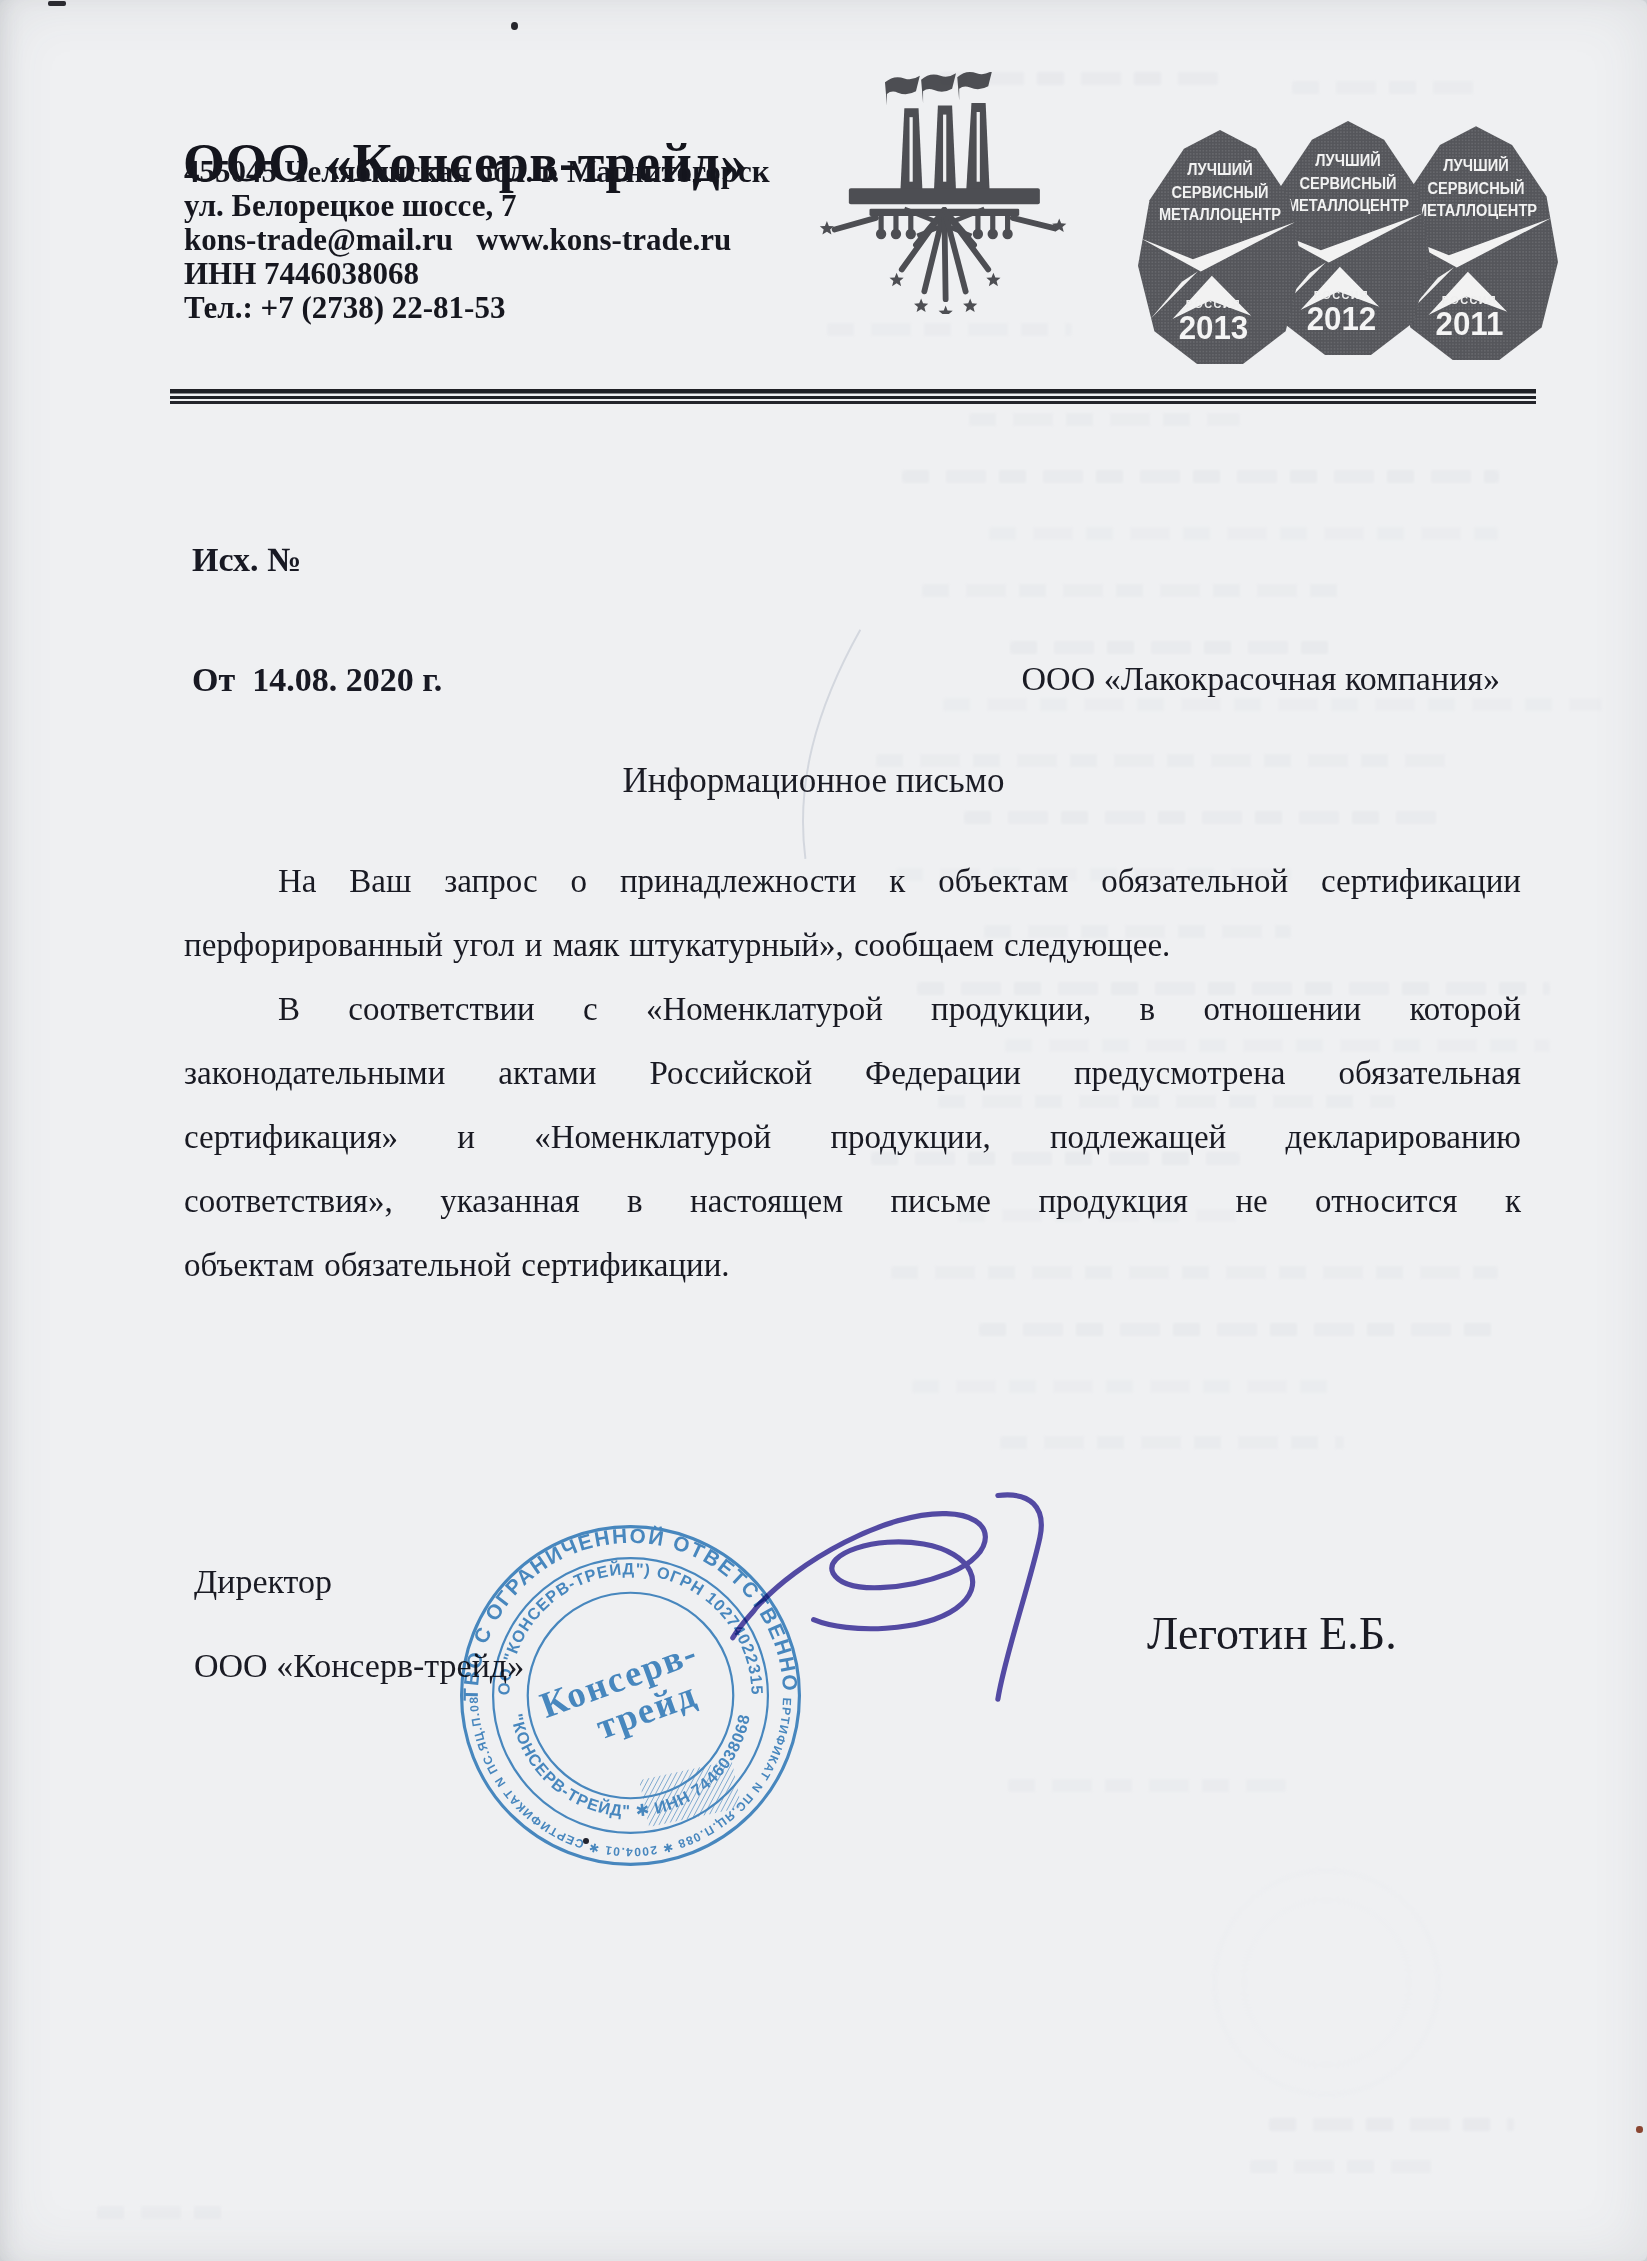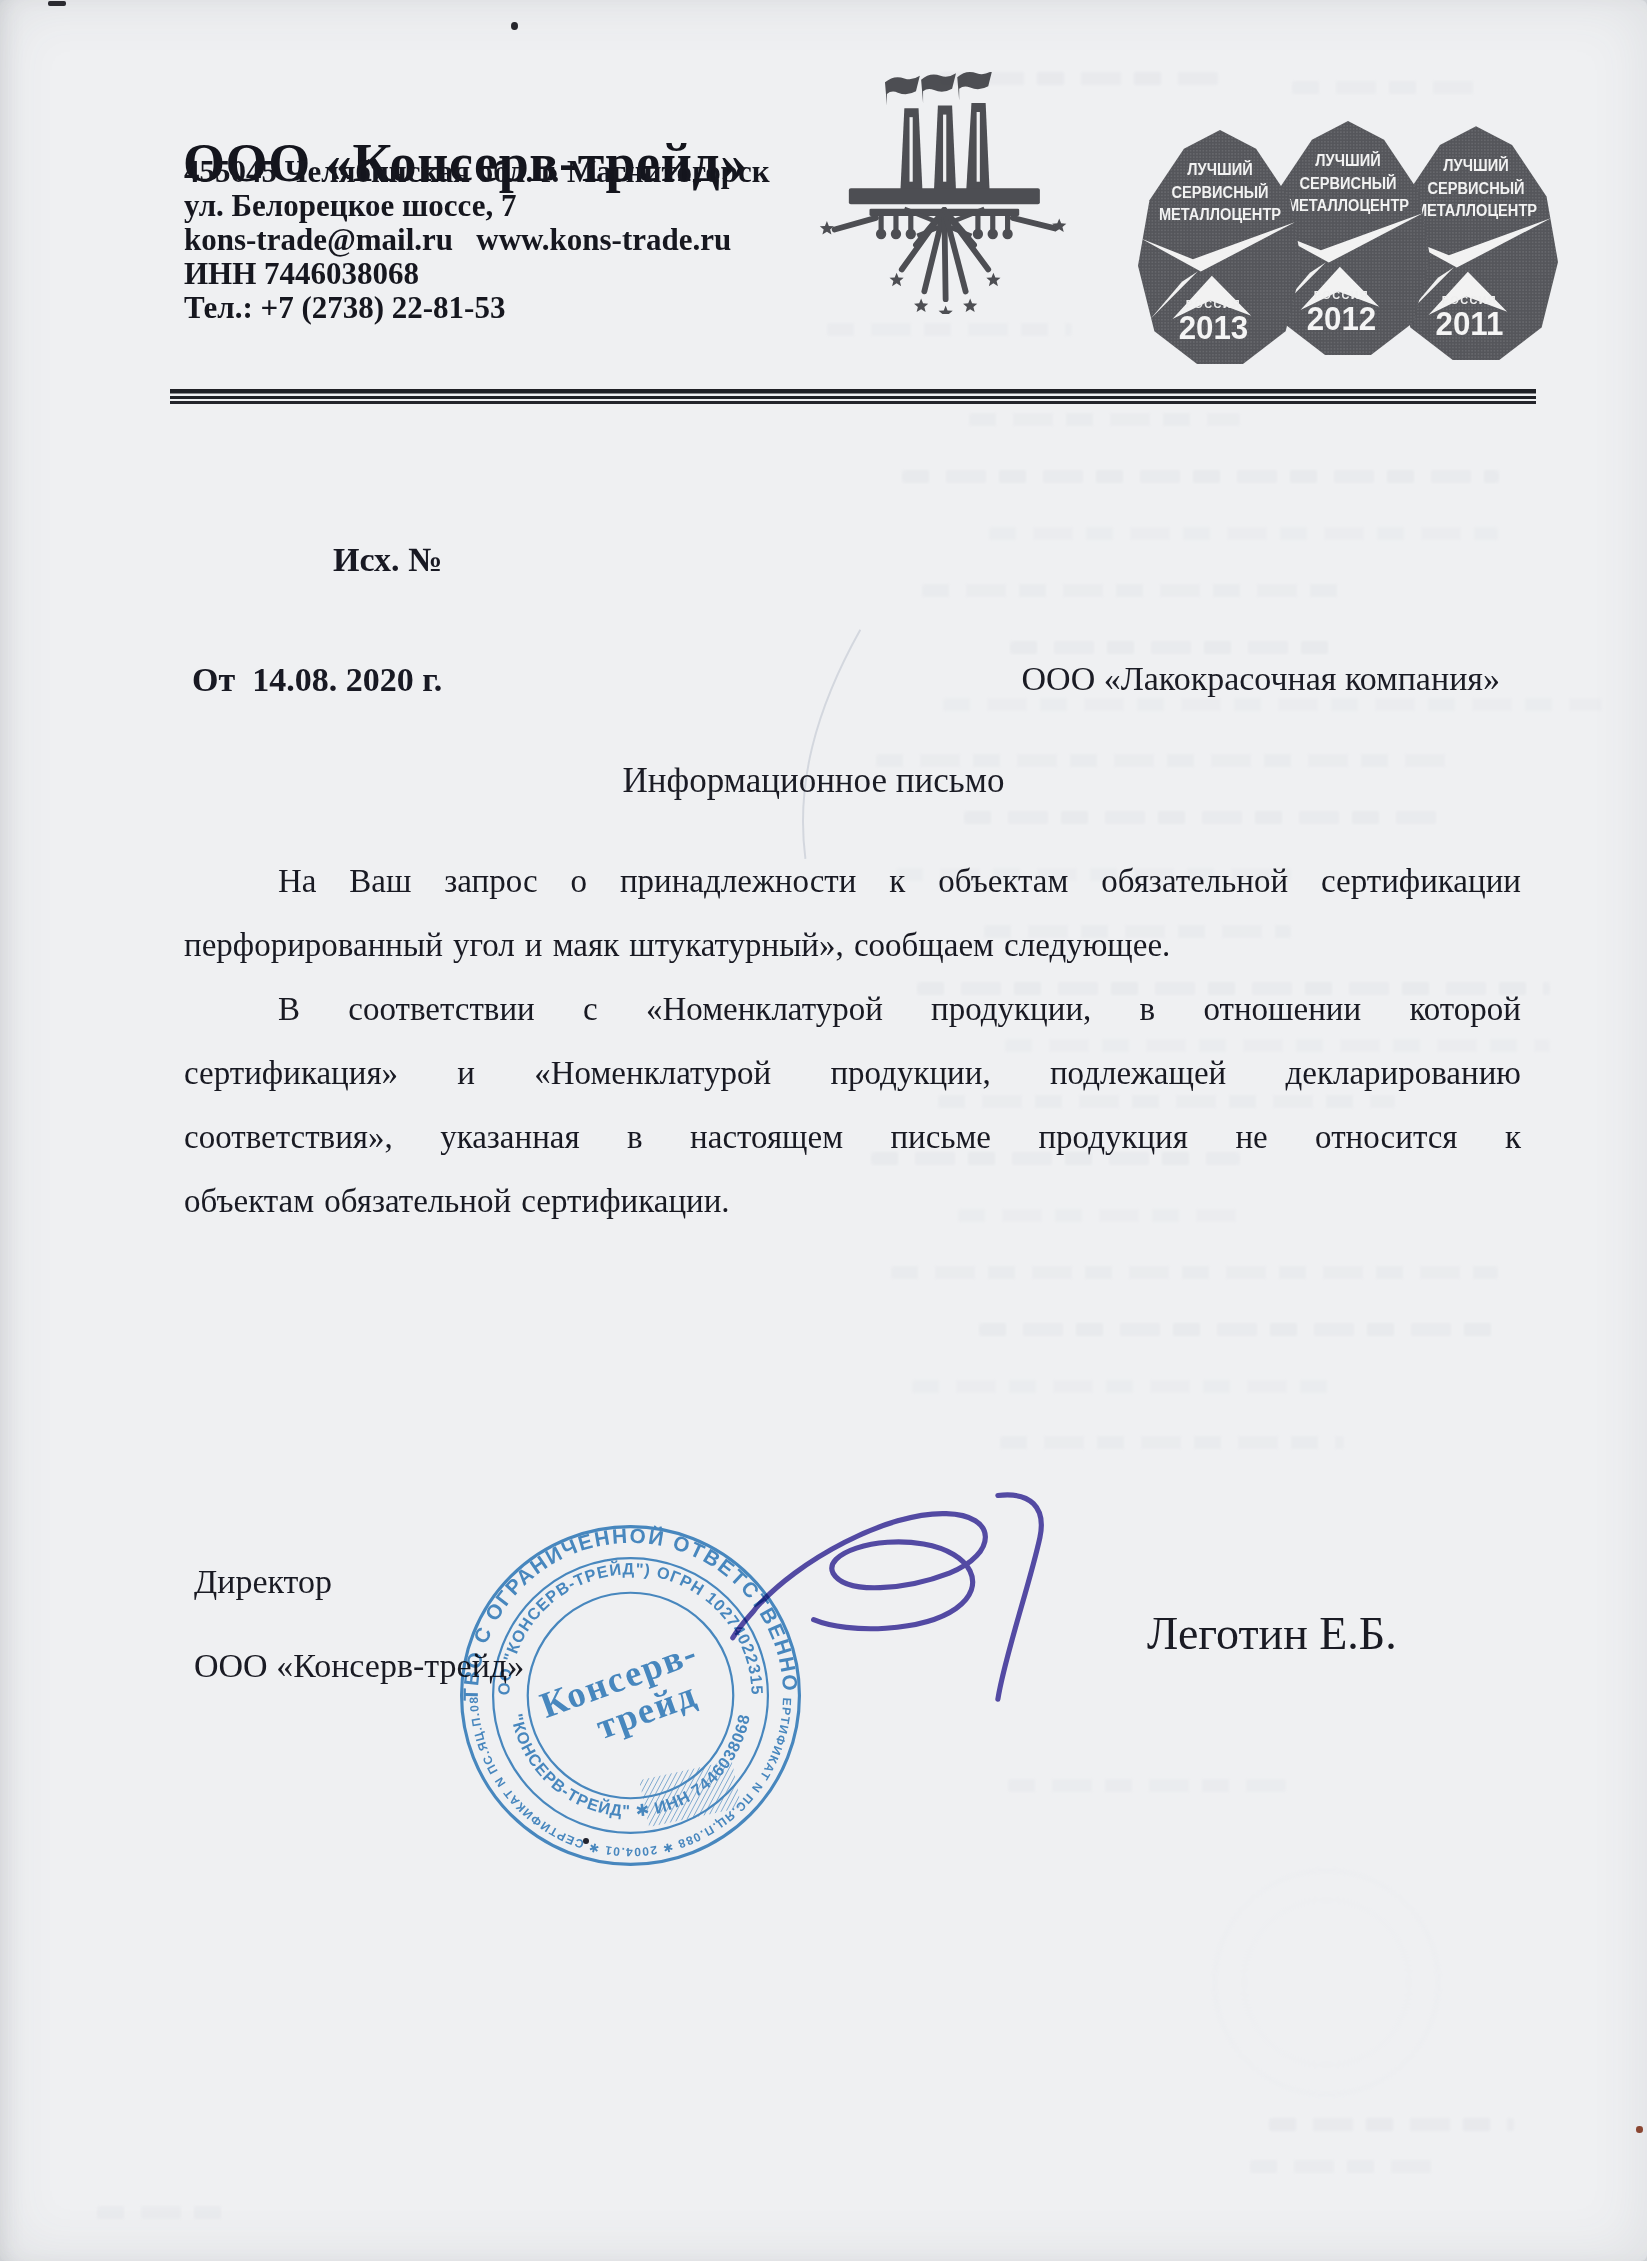--- a/index.html
+++ b/index.html
@@ -35,21 +35,21 @@
   .b-country{position:absolute;bottom:54px;left:0;width:92%;text-align:center;color:#efefef;
     font-family:"Liberation Sans","DejaVu Sans",sans-serif;font-weight:bold;font-size:11px;letter-spacing:1.3px;}
   .b-year{position:absolute;bottom:17px;left:0;width:92%;text-align:center;color:#f4f4f4;
     font-family:"Liberation Sans","DejaVu Sans",sans-serif;font-weight:bold;font-size:34px;transform:scaleX(.92);}
   
   .divider{position:absolute;left:170px;top:389px;width:1366px;height:15.5px;z-index:2;
     background:linear-gradient(#1f2026,#1f2026) 0 0/100% 4.5px no-repeat,
                linear-gradient(#1f2026,#1f2026) 0 6.5px/100% 3.2px no-repeat,
                linear-gradient(#24252b,#24252b) 0 12.3px/100% 3.2px no-repeat;}
   
-  .ref-block{position:absolute;left:192px;top:460px;font-size:34px;font-weight:bold;line-height:40px;white-space:pre;color:#181923;z-index:2;text-align:right;}
+  .ref-block{position:absolute;left:192px;top:460px;font-size:34px;font-weight:bold;line-height:40px;white-space:pre;color:#181923;z-index:2;}
   .recipient{position:absolute;right:147px;top:660px;font-size:34px;color:#1b1c25;z-index:2;}
   .letter-title{position:absolute;left:145px;top:761px;width:1337px;text-align:center;font-size:35px;color:#1b1c25;z-index:2;}
   
   .body-text{position:absolute;left:184px;top:849px;width:1337px;font-size:33px;line-height:64px;color:#191a23;word-spacing:1.9px;z-index:2;}
   .bline{text-align:justify;text-align-last:justify;}
   .bline.last{text-align-last:left;}
   .bline.indent{text-indent:94px;}
   
   .sign-pos1{position:absolute;left:194px;top:1563px;font-size:34px;color:#1a1b24;z-index:2;}
   .sign-pos2{position:absolute;left:194px;top:1647px;font-size:34px;color:#1a1b24;z-index:2;}
@@ -226,20 +226,21 @@
   </div>
 
   <div class="recipient">ООО «Лакокрасочная компания»</div>
 
   <div class="letter-title">Информационное письмо</div>
 
   <div class="body-text">
       <div class="bline indent">На Ваш запрос о принадлежности к объектам обязательной сертификации</div>
       <div class="bline last">перфорированный угол и маяк штукатурный», сообщаем следующее.</div>
       <div class="bline indent">В соответствии с «Номенклатурой продукции, в отношении которой</div>
+      <div class="bline">законодательными актами Российской Федерации предусмотрена обязательная</div>
       <div class="bline">сертификация» и «Номенклатурой продукции, подлежащей декларированию</div>
       <div class="bline">соответствия», указанная в настоящем письме продукция не относится к</div>
       <div class="bline last">объектам обязательной сертификации.</div>
     </div>
 
   <div class="sign-pos1">Директор</div>
   <div class="sign-pos2">ООО «Консерв-трейд»</div>
   <div class="sign-name">Леготин Е.Б.</div>
 
   <svg class="stamp-svg" width="353" height="353" viewBox="0 0 560 560">

